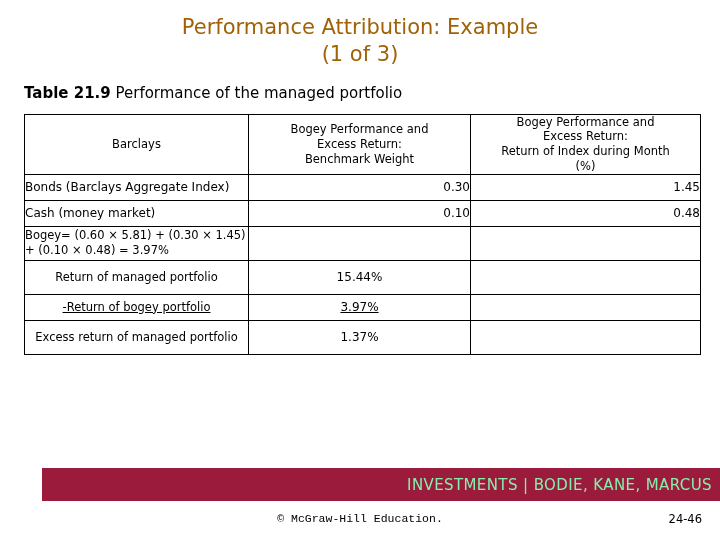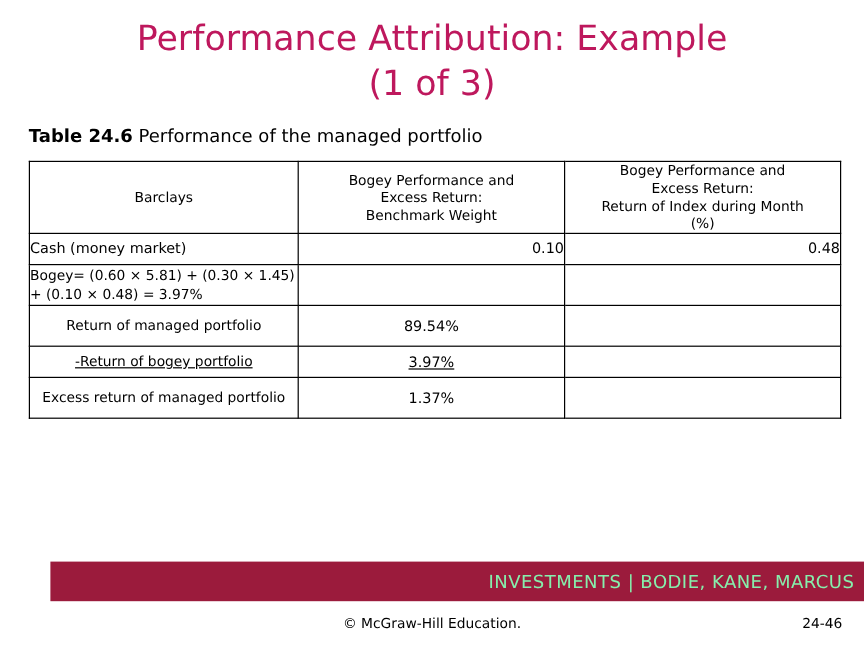--- a/index.html
+++ b/index.html
@@ -13,24 +13,24 @@
     background: #ffffff;
     font-family: "DejaVu Sans", "Liberation Sans", sans-serif;
     color: #000000;
     overflow: hidden;
     position: relative;
   }
 
   
   .slide-title {
     text-align: center;
-    font-size: 29px;
+    font-size: 21px;
     line-height: 1.28;
     font-weight: 400;
-    color: #be185d;
+    color: #a16207;
     padding: 14px 40px 0 40px;
     letter-spacing: 0px;
   }
 
   
   .table-caption {
     margin: 16px 0 0 24px;
     font-size: 15px;
     color: #000000;
     line-height: 1.2;
@@ -139,38 +139,39 @@
     top: 512px;
     height: 18px;
   }
   .copyright {
     position: absolute;
     left: 0;
     right: 0;
     text-align: center;
     font-size: 11.5px;
     color: #000000;
+    font-family: Liberation Mono, monospace;
   }
   .page-number {
     position: absolute;
     right: 18px;
     top: 0;
     font-size: 11.5px;
     color: #000000;
   }
 </style>
 </head>
 <body>
 
 <div class="slide-title">
   <div>Performance Attribution: Example</div>
   <div>(1 of 3)</div>
 </div>
 
-<div class="table-caption"><span class="caption-strong">Table 24.6</span><span> Performance of the managed portfolio</span></div>
+<div class="table-caption"><span class="caption-strong">Table 21.9</span><span> Performance of the managed portfolio</span></div>
 
 <div class="table-wrap">
   <table class="perf">
     <colgroup>
       <col class="col-component">
       <col class="col-weight">
       <col class="col-index">
     </colgroup>
     <thead>
       <tr>
@@ -183,32 +184,37 @@
         <th class="hdr">
           <div>Bogey Performance and</div>
           <div>Excess Return:</div>
           <div>Return of Index during Month</div>
           <div>(%)</div>
         </th>
       </tr>
     </thead>
     <tbody>
       <tr class="row-mid">
+        <td class="cell-label">Bonds (Barclays Aggregate Index)</td>
+        <td class="cell-num">0.30</td>
+        <td class="cell-num">1.45</td>
+      </tr>
+      <tr class="row-mid">
         <td class="cell-label">Cash (money market)</td>
         <td class="cell-num">0.10</td>
         <td class="cell-num">0.48</td>
       </tr>
       <tr class="row-tall">
         <td class="cell-formula">Bogey= (0.60 × 5.81) + (0.30 × 1.45) + (0.10 × 0.48) = 3.97%</td>
         <td class="cell-empty"></td>
         <td class="cell-empty"></td>
       </tr>
       <tr class="row-tall">
         <td class="cell-indent">Return of managed portfolio</td>
-        <td class="cell-center-num">89.54%</td>
+        <td class="cell-center-num">15.44%</td>
         <td class="cell-empty"></td>
       </tr>
       <tr class="row-mid">
         <td class="cell-indent underlined">-Return of bogey portfolio</td>
         <td class="cell-center-num underlined">3.97%</td>
         <td class="cell-empty"></td>
       </tr>
       <tr class="row-tall">
         <td class="cell-indent">Excess return of managed portfolio</td>
         <td class="cell-center-num">1.37%</td>

